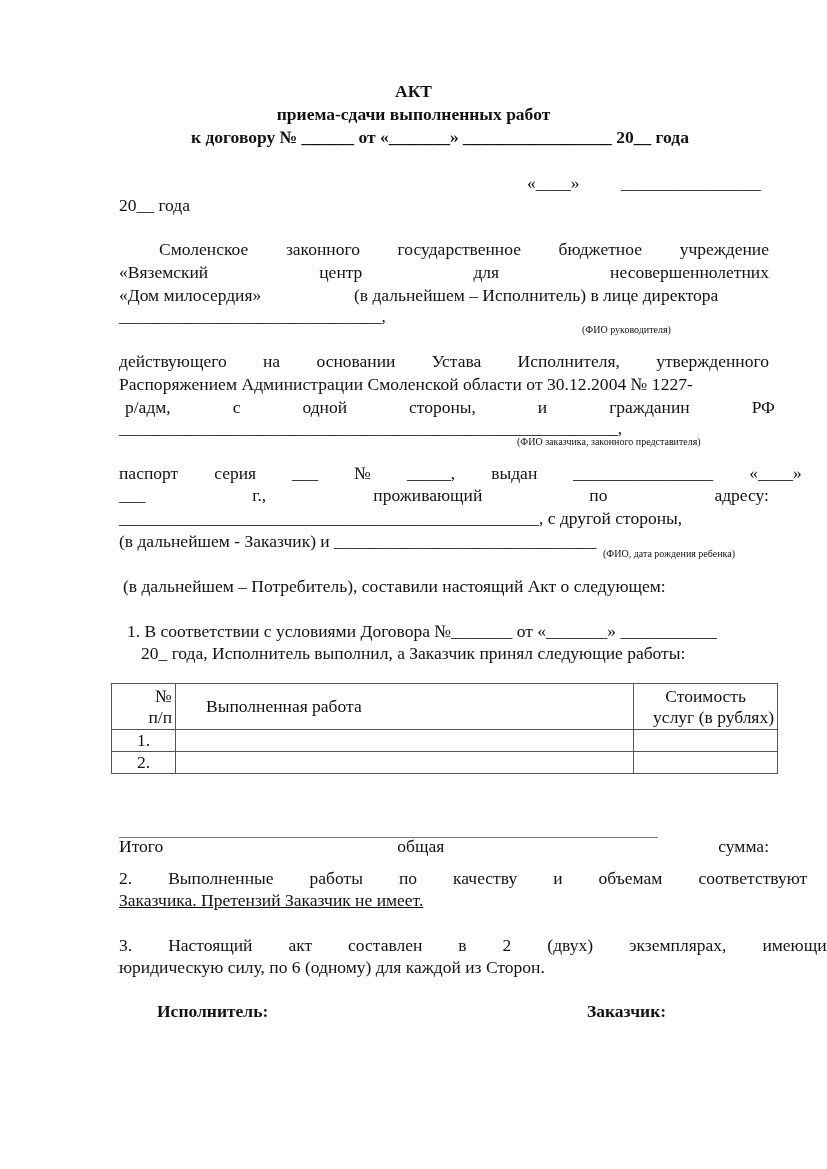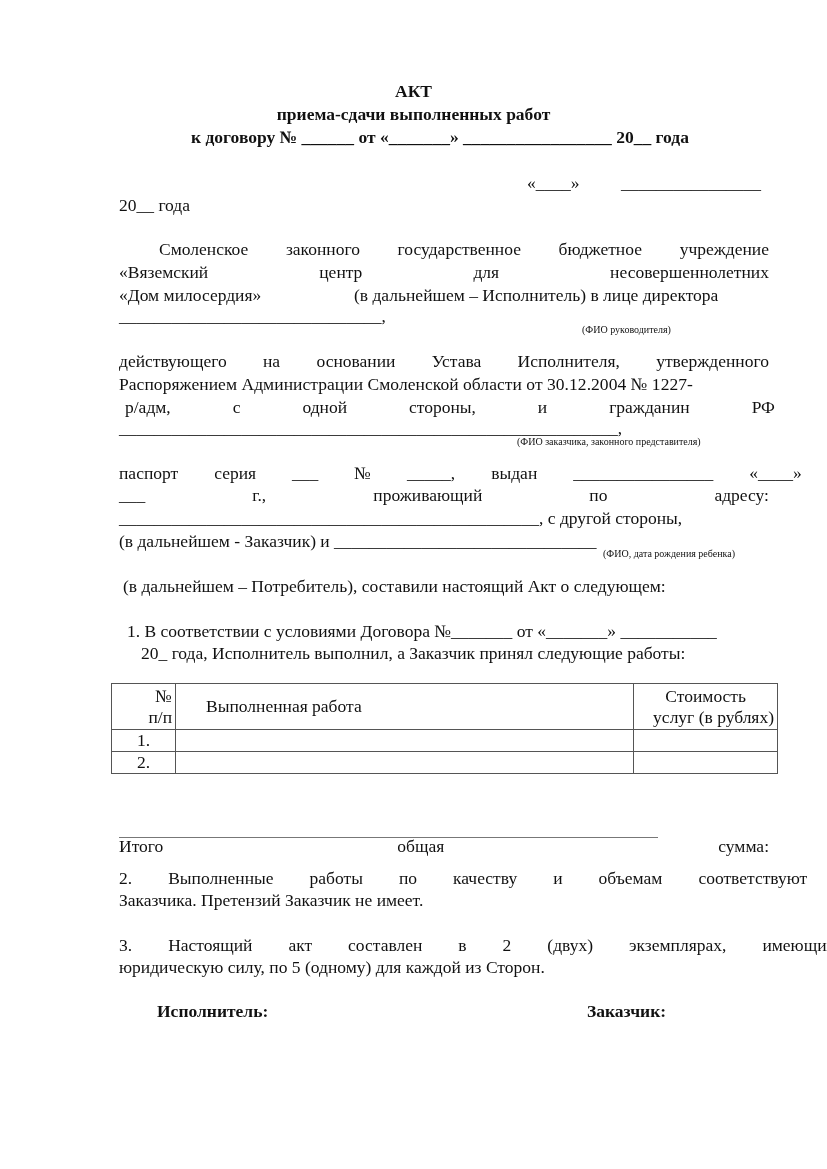--- a/index.html
+++ b/index.html
@@ -131,30 +131,30 @@
   <span>2.</span>
   <span>Выполненные</span>
   <span>работы</span>
   <span>по</span>
   <span>качеству</span>
   <span>и</span>
   <span>объемам</span>
   <span>соответствуют</span>
   <span>требованиям</span>
 </div>
-<div class="abs t" style="top:889px; left:119px;">Заказчика. Претензий Заказчик не имеет.</div>
+<div class="abs t" style="top:889px; left:119px;text-decoration:underline;">Заказчика. Претензий Заказчик не имеет.</div>
 
 <div class="abs t just" style="top:934px; left:119px; width:650px;">
   <span>3.</span>
   <span>Настоящий</span>
   <span>акт</span>
   <span>составлен</span>
   <span>в</span>
   <span>2</span>
   <span>(двух)</span>
   <span>экземплярах,</span>
   <span>имеющих</span>
   <span>равную</span>
 </div>
-<div class="abs t" style="top:956px; left:119px;">юридическую силу, по 5 (одному) для каждой из Сторон.</div>
+<div class="abs t" style="top:956px; left:119px;">юридическую силу, по 6 (одному) для каждой из Сторон.</div>
 
 <div class="abs t b" style="top:1000px; left:157px;">Исполнитель:</div>
 <div class="abs t b" style="top:1000px; left:587px;">Заказчик:</div>
 
 </body></html>

